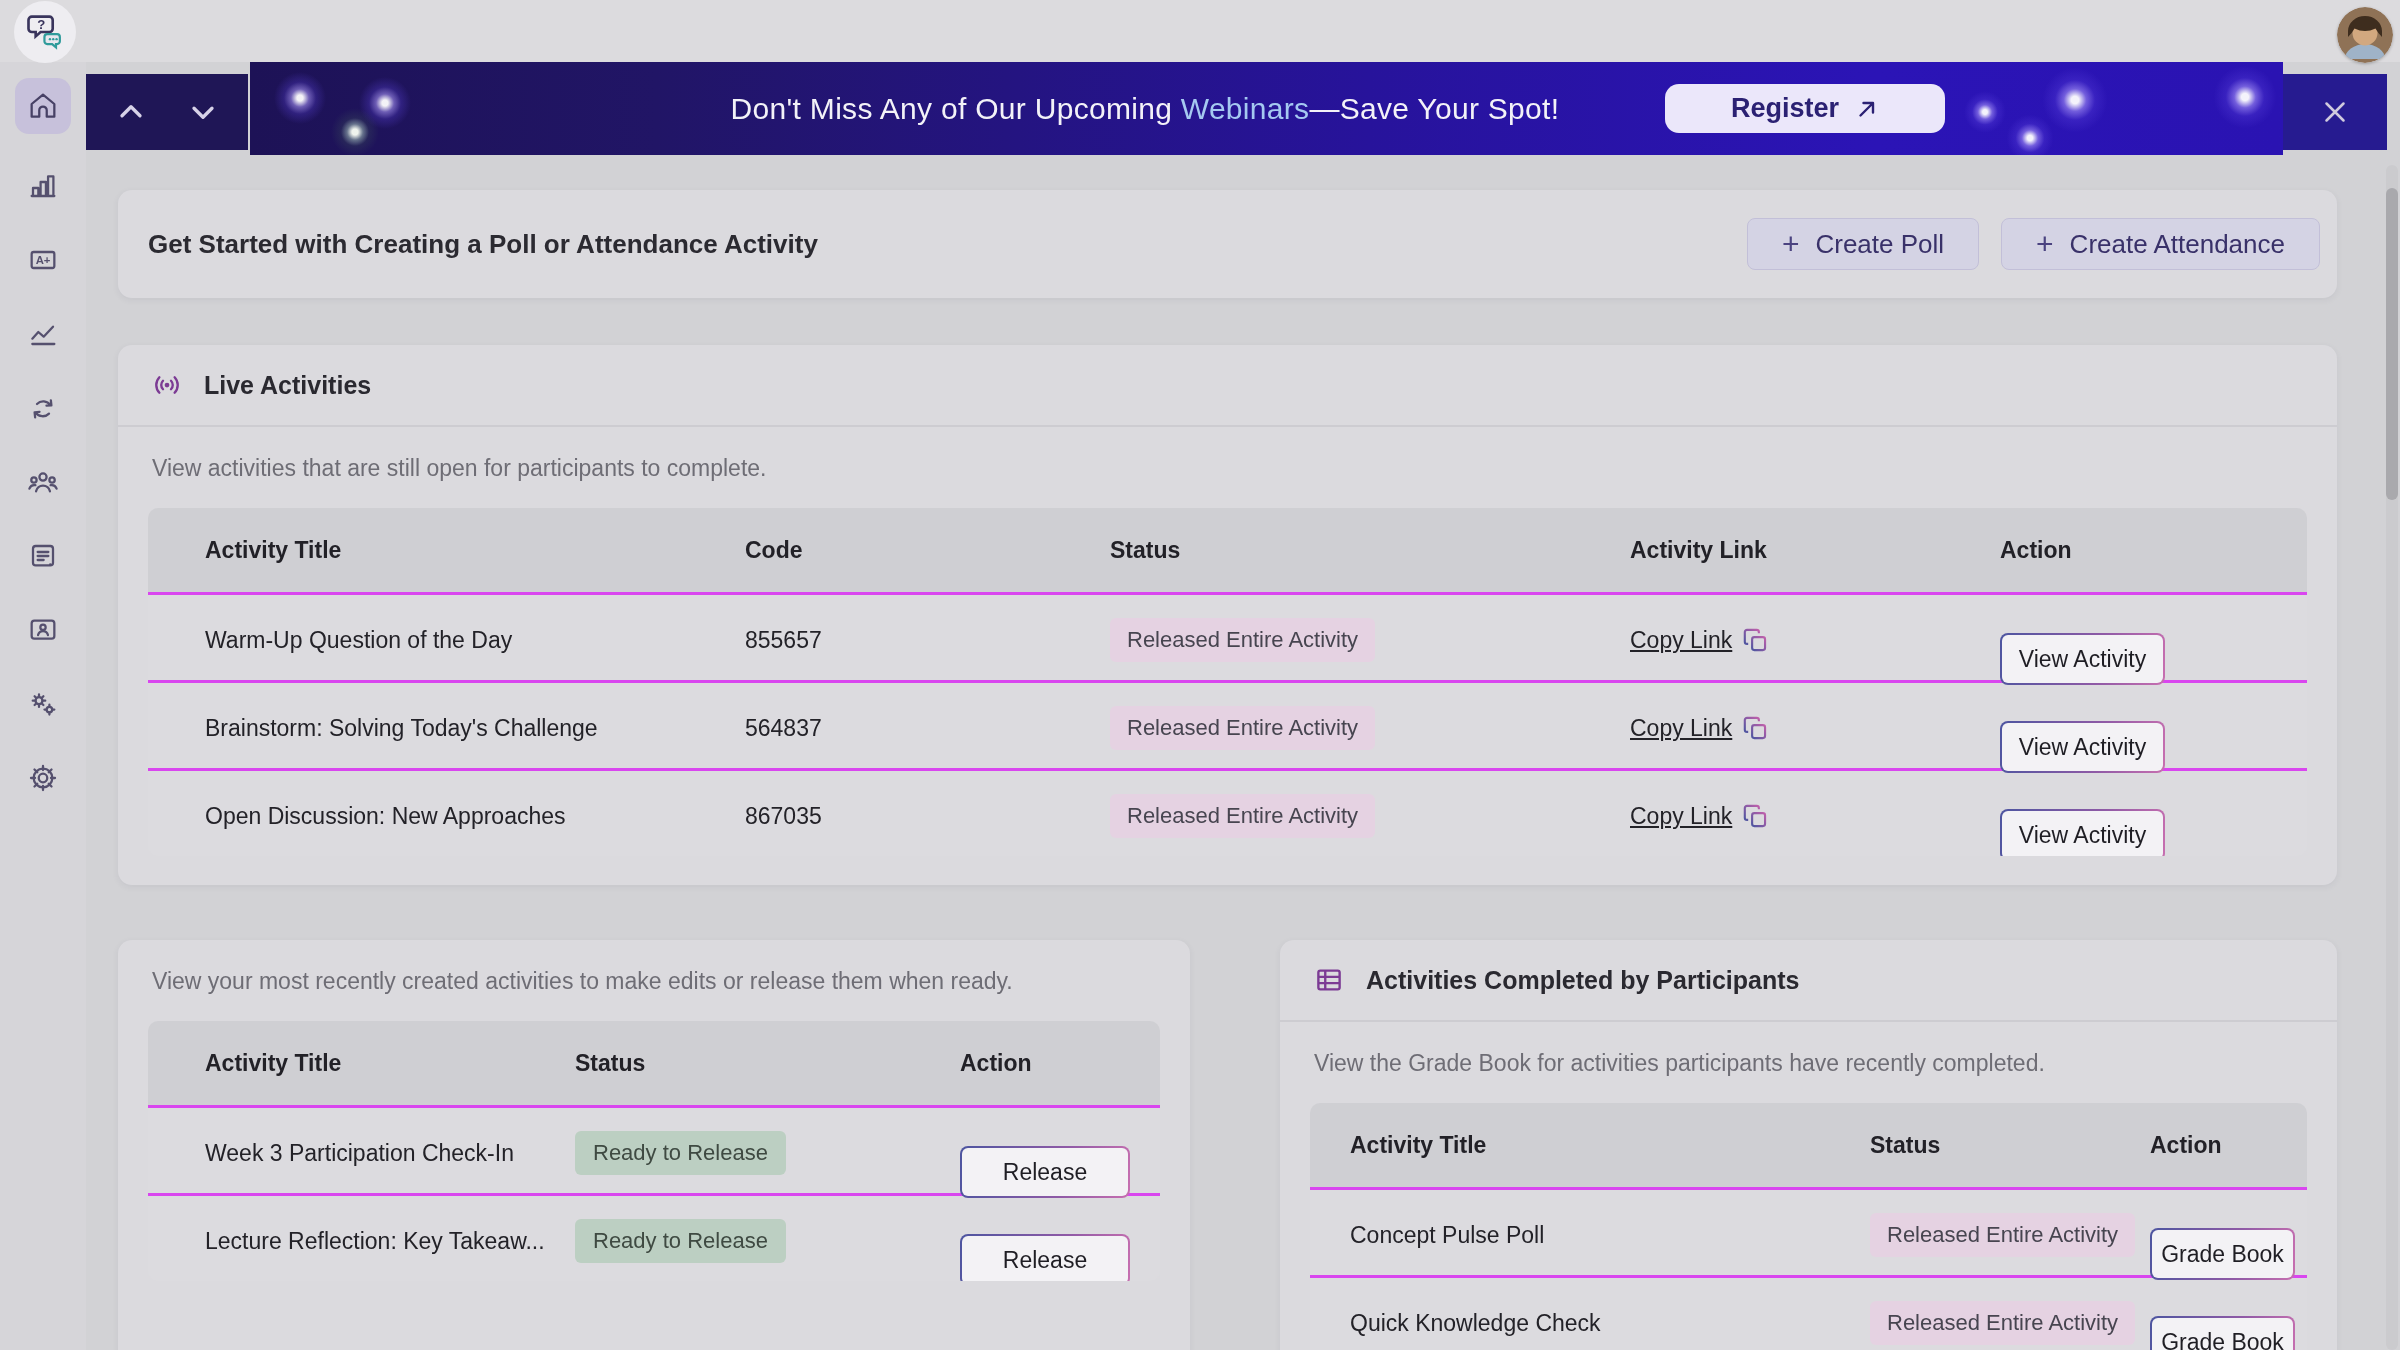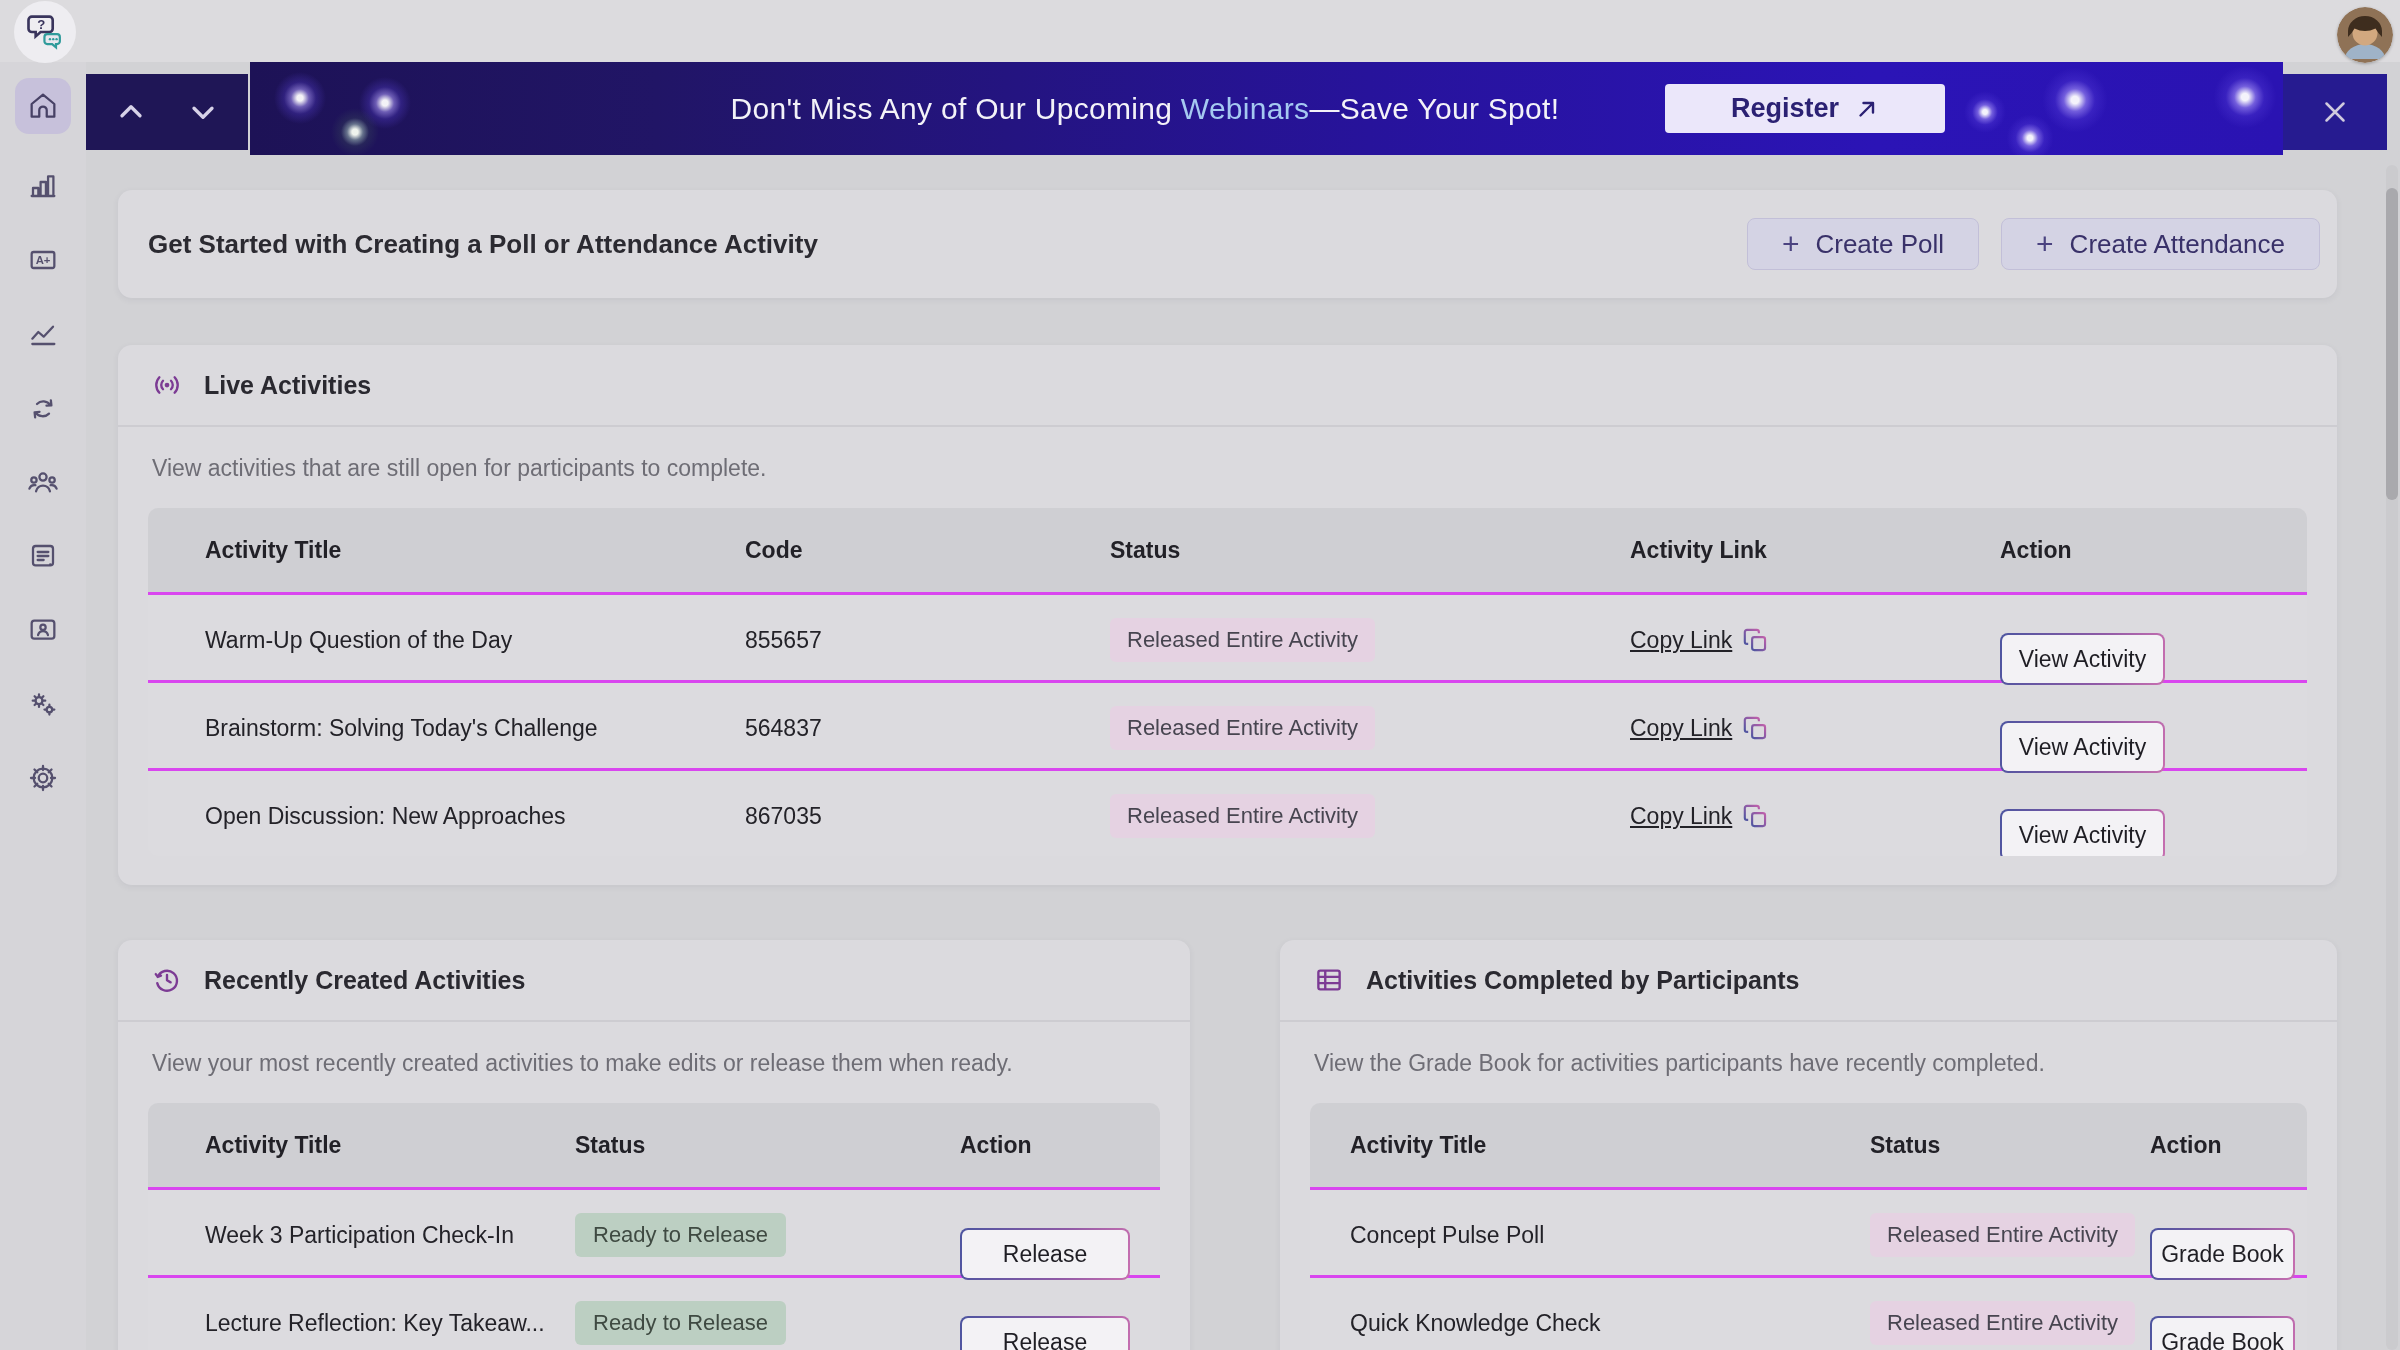--- a/index.html
+++ b/index.html
@@ -16,21 +16,21 @@
   .logo-wrap { position:absolute; left:14px; top:1px; width:62px; height:62px; border-radius:50%; background:#eeedf1; display:flex; align-items:center; justify-content:center; z-index:7; }
   .app-name { position:absolute; left:86px; top:0; height:62px; line-height:62px; font-size:27px; font-weight:500; color:#3f3c55; }
   .avatar { position:absolute; left:2337px; top:7px; width:56px; height:56px; border-radius:50%; overflow:hidden; z-index:8; box-shadow:0 1px 3px rgba(0,0,0,.25); }
   
   .banner-prev-block { position:absolute; left:86px; top:74px; width:162px; height:76px; background:#1f1656; display:flex; align-items:center; justify-content:center; gap:28px; z-index:6; }
   .banner-nav-btn { width:44px; height:44px; background:transparent; border:none; display:flex; align-items:center; justify-content:center; cursor:pointer; }
   .banner-main { position:absolute; left:250px; top:62px; width:2033px; height:93px; overflow:hidden; z-index:6;
     background:linear-gradient(90deg,#1d1256 0%,#211566 20%,#27139b 55%,#2b14b6 80%,#2a13b2 100%); }
   .banner-text { position:absolute; left:0; top:0; width:1790px; height:100%; display:flex; align-items:center; justify-content:center; font-size:30px; font-weight:500; color:#f3f2f8; letter-spacing:.3px; white-space:pre; }
   .banner-highlight { color:#a5c9f1; }
-  .register-btn { position:absolute; left:1415px; top:22px; width:280px; height:49px; border-radius:4px; border:none; background:#ebe7fa; color:#2b2173; font-family:inherit; font-size:27px; font-weight:600; display:flex; align-items:center; justify-content:center; gap:16px; cursor:pointer; }
+  .register-btn { position:absolute; left:1415px; top:22px; width:280px; height:49px; border-radius:14px; border:none; background:#ebe7fa; color:#2b2173; font-family:inherit; font-size:27px; font-weight:600; display:flex; align-items:center; justify-content:center; gap:16px; cursor:pointer; }
   .banner-close-block { position:absolute; left:2283px; top:74px; width:104px; height:76px; background:#261b90; display:flex; align-items:center; justify-content:center; z-index:6; }
   .close-btn { background:transparent; border:none; cursor:pointer; display:flex; }
   .sparkle { position:absolute; width:56px; height:56px; margin:-28px 0 0 -28px; pointer-events:none;
     background:radial-gradient(circle, rgba(255,255,255,.95) 0 3px, rgba(175,155,255,.55) 9px, rgba(95,70,225,.28) 16px, transparent 26px); }
   .sparkle.green { background:radial-gradient(circle, rgba(250,255,245,.95) 0 3px, rgba(190,230,200,.45) 8px, rgba(80,120,90,.18) 14px, transparent 24px); }
   
   .sidebar { position:absolute; left:0; top:62px; width:86px; bottom:0; background:#d6d5d9; z-index:4; }
   .side-item { position:absolute; left:26px; width:34px; height:34px; display:flex; align-items:center; justify-content:center; cursor:pointer; }
   .side-item svg { width:32px; height:32px; stroke:#55506e; fill:none; stroke-width:1.7; stroke-linecap:round; stroke-linejoin:round; }
   .side-item.active { left:15px; width:56px; height:56px; background:#c7c1db; border-radius:14px; }
@@ -318,29 +318,20 @@
                 <path d="M5.5 15 h-1 a2 2 0 0 1 -2 -2 V4.5 a2 2 0 0 1 2 -2 H13 a2 2 0 0 1 2 2 v1"></path>
               </svg>
             </span>
           </a></div>
       <div><button class="gbtn btn-view">View Activity</button></div>
     </div>
   </div>
 </div>
 
 <div class="card card-recent">
-  <div class="card-head">
-    <span style="display:flex;">
-      <svg viewBox="0 0 24 24" fill="none" stroke="#7c3b94" stroke-width="1.9" stroke-linecap="round" stroke-linejoin="round">
-        <path d="M4.6 9.5 a8 8 0 1 1 -.4 5 M4.6 9.5 l-1.6 -2.2 M4.6 9.5 l2.6 -.9"></path>
-        <path d="M12 8 v4.2 l2.9 1.7"></path>
-      </svg>
-    </span>
-    <div class="card-title">Recently Created Activities</div>
-  </div>
   <div class="card-desc">View your most recently created activities to make edits or release them when ready.</div>
   <div class="table">
     <div class="thead grid recent-grid">
       <div>Activity Title</div>
       <div>Status</div>
       <div>Action</div>
     </div>
     <div class="trow grid recent-grid">
       <div>Week 3 Participation Check-In</div>
       <div><span class="badge badge-ready">Ready to Release</span></div>

